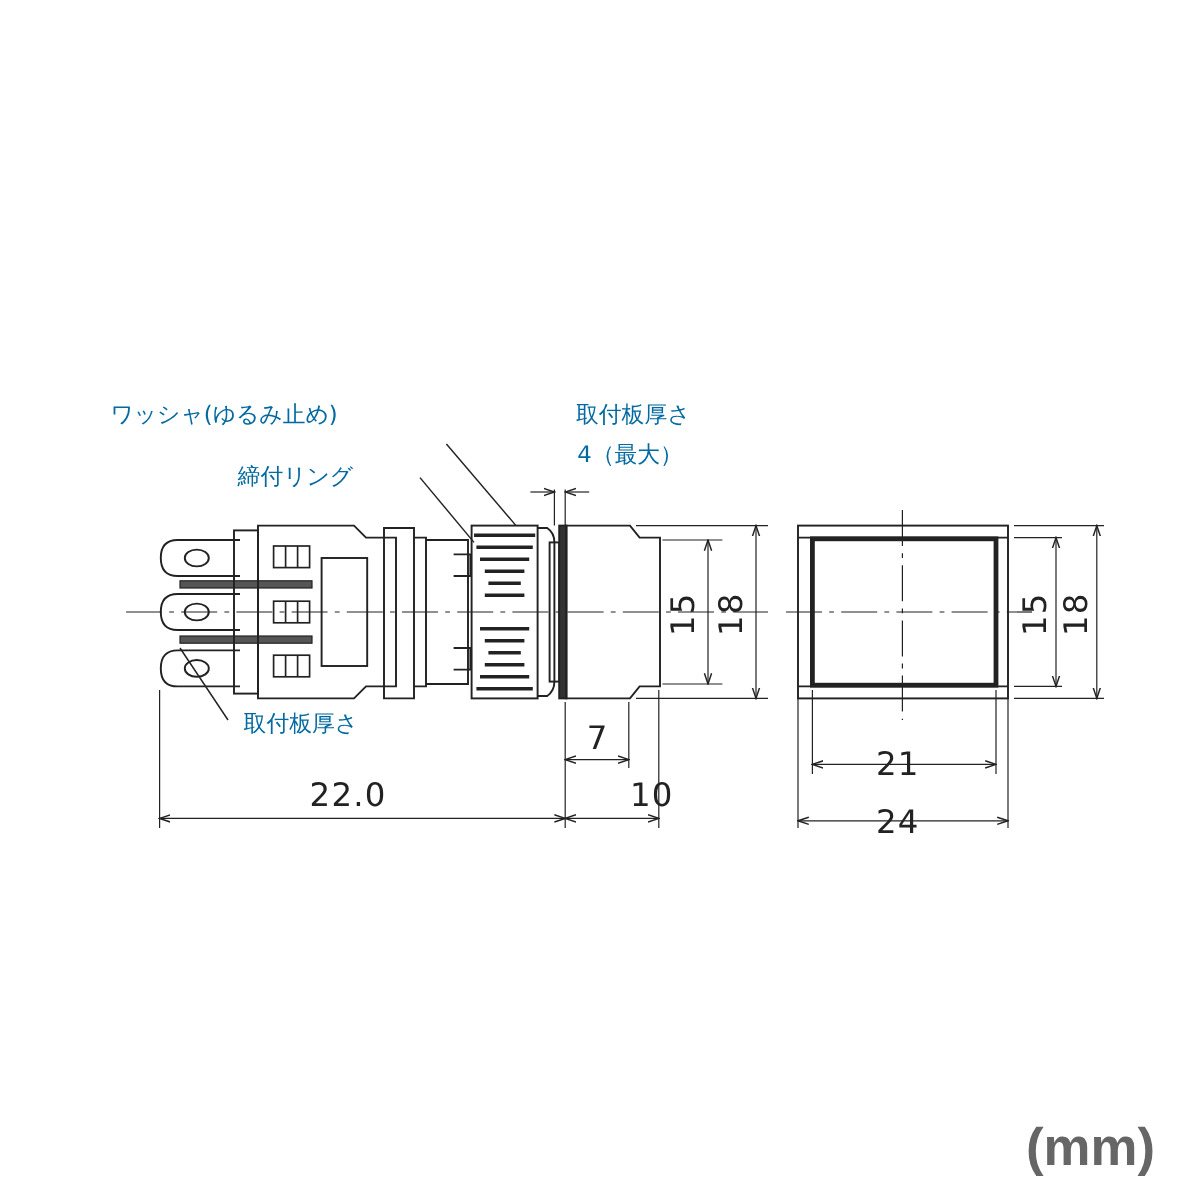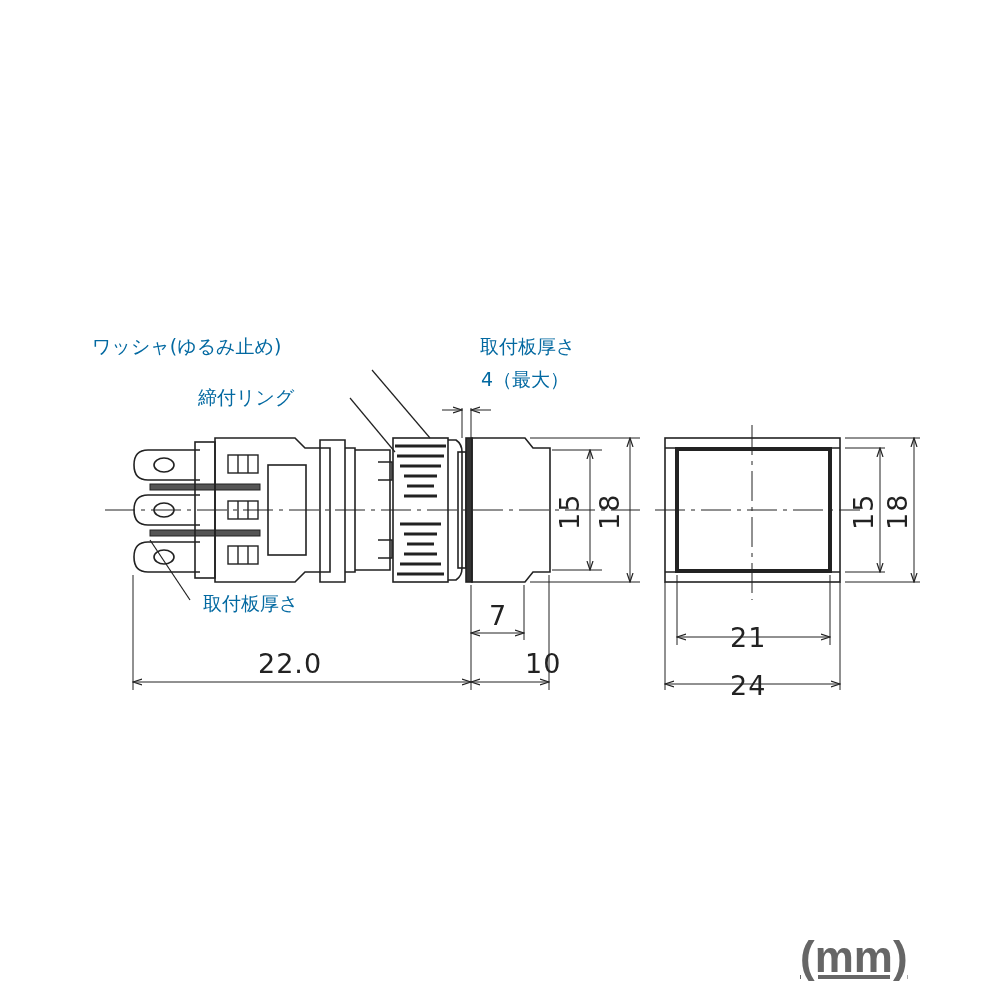--- a/index.html
+++ b/index.html
@@ -147,13 +147,13 @@
 <div class="dim" style="left:485px;top:650px;margin-left:40px;">10</div>
 <div class="dim" style="left:489px;top:602px;">7</div>
 <div class="dim vert" style="left:556px;top:530px;">15</div>
 <div class="dim vert" style="left:596px;top:530px;">18</div>
 
 <div class="dim" style="left:730px;top:602px;margin-top:22px;">21</div>
 <div class="dim" style="left:730px;top:672px;text-align:center;">24</div>
 <div class="dim vert" style="left:850px;top:530px;">15</div>
 <div class="dim vert" style="left:884px;top:530px;">18</div>
 
-<div class="unit" style="left:800px;top:932px;text-decoration:underline;">(mm)</div>
+<div class="unit" style="left:855px;top:932px;">(mm)</div>
 
 </body></html>

